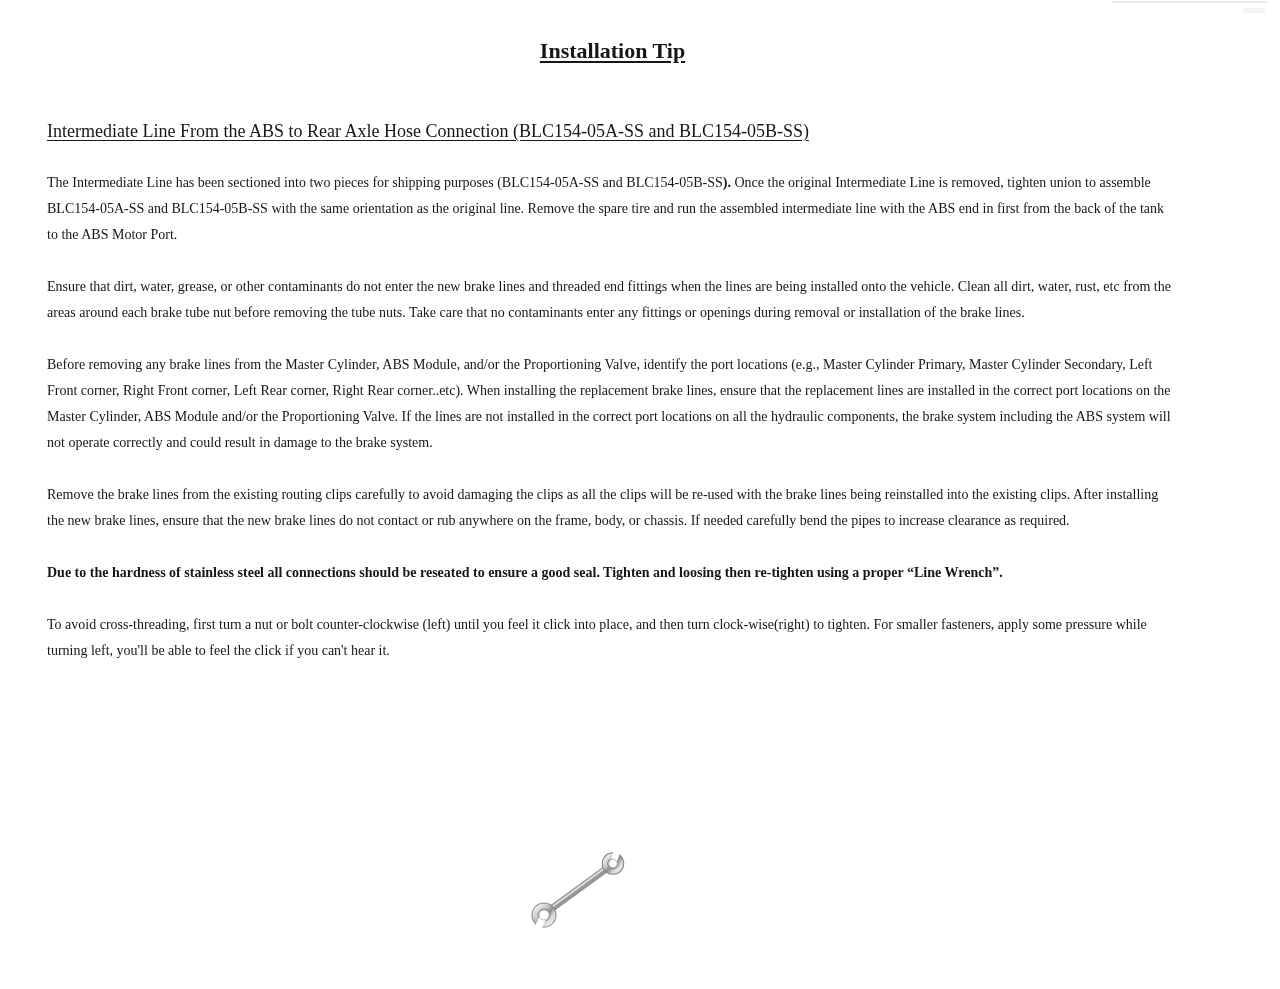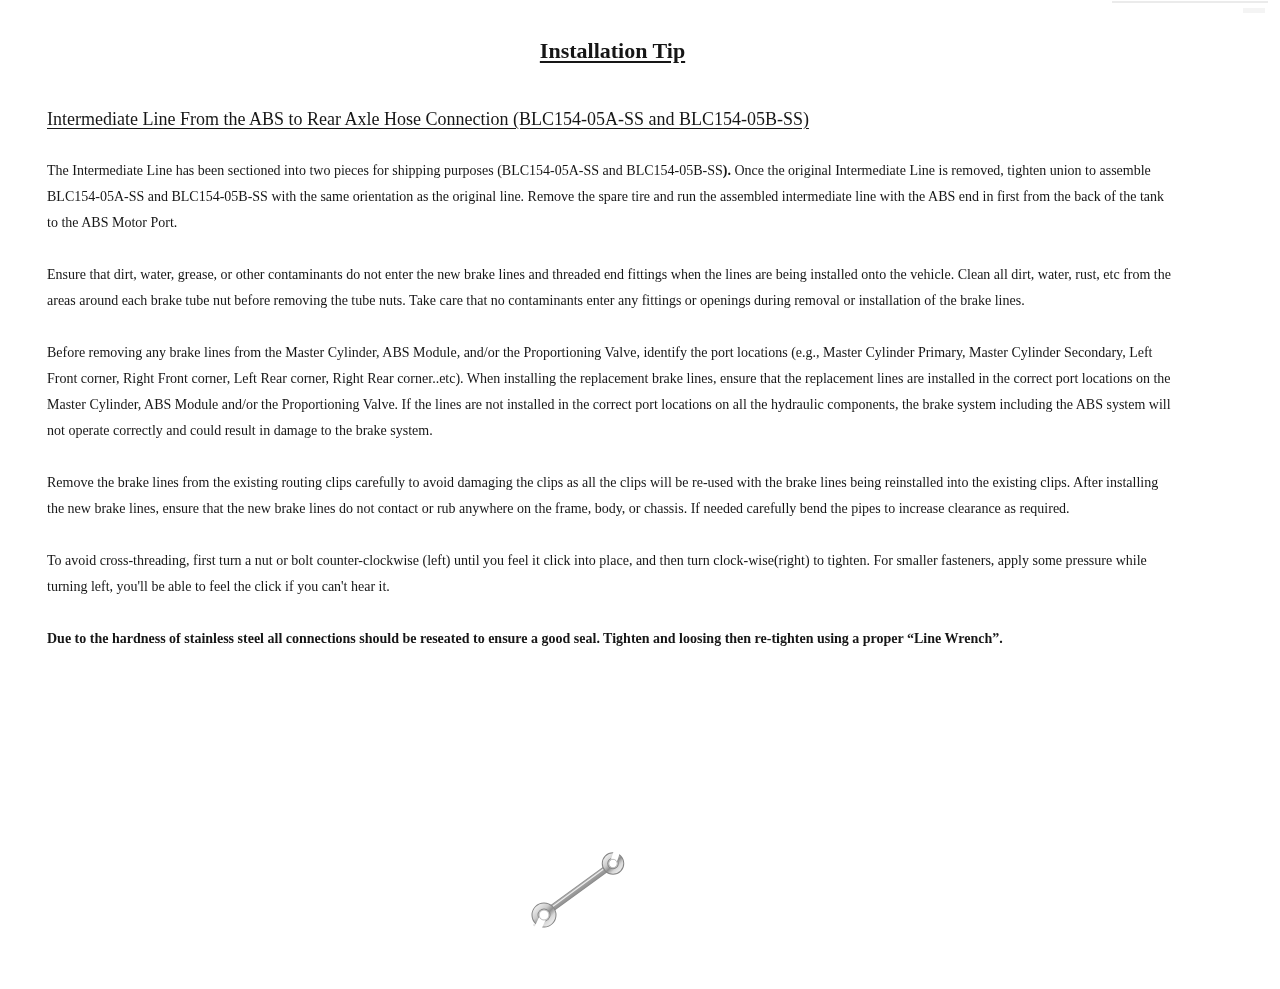--- a/index.html
+++ b/index.html
@@ -38,21 +38,21 @@
   .doc-title {
     margin: 0;
     font-size: 22px;
     line-height: 30px;
     font-weight: bold;
     text-align: center;
     text-decoration: underline;
     text-underline-offset: 3px;
   }
   .section-heading {
-    margin: 40px 0 0 0;
+    margin: 52px 0 0 0;
     font-size: 18px;
     line-height: 26px;
     font-weight: normal;
     text-decoration: underline;
     text-underline-offset: 3px;
   }
   .para {
     margin: 26px 0 0 0;
     font-size: 14px;
     line-height: 26px;
@@ -78,22 +78,22 @@
   <div class="scan-smudge"></div>
 
   <div class="content">
     <h1 class="doc-title">Installation Tip</h1>
     <h2 class="section-heading">Intermediate Line From the ABS to Rear Axle Hose Connection (BLC154-05A-SS and BLC154-05B-SS)</h2>
     <div id="paragraphs">
         <p class="para"><span class="">The Intermediate Line has been sectioned into two pieces for shipping purposes (BLC154-05A-SS and BLC154-05B-SS</span><span class="b">).</span><span class=""> Once the original Intermediate Line is removed, tighten union to assemble BLC154-05A-SS and BLC154-05B-SS with the same orientation as the original line. Remove the spare tire and run the assembled intermediate line with the ABS end in first from the back of the tank to the ABS Motor Port.</span></p>
         <p class="para"><span class="">Ensure that dirt, water, grease, or other contaminants do not enter the new brake lines and threaded end fittings when the lines are being installed onto the vehicle. Clean all dirt, water, rust, etc from the areas around each brake tube nut before removing the tube nuts. Take care that no contaminants enter any fittings or openings during removal or installation of the brake lines.</span></p>
         <p class="para"><span class="">Before removing any brake lines from the Master Cylinder, ABS Module, and/or the Proportioning Valve, identify the port locations (e.g., Master Cylinder Primary, Master Cylinder Secondary, Left Front corner, Right Front corner, Left Rear corner, Right Rear corner..etc). When installing the replacement brake lines, ensure that the replacement lines are installed in the correct port locations on the Master Cylinder, ABS Module and/or the Proportioning Valve. If the lines are not installed in the correct port locations on all the hydraulic components, the brake system including the ABS system will not operate correctly and could result in damage to the brake system.</span></p>
         <p class="para"><span class="">Remove the brake lines from the existing routing clips carefully to avoid damaging the clips as all the clips will be re-used with the brake lines being reinstalled into the existing clips. After installing the new brake lines, ensure that the new brake lines do not contact or rub anywhere on the frame, body, or chassis. If needed carefully bend the pipes to increase clearance as required.</span></p>
+        <p class="para bold"><span class="b">Due to the hardness of stainless steel all connections should be reseated to ensure a good seal. Tighten and loosing then re-tighten using a proper “Line Wrench”.</span></p>
         <p class="para"><span class="">To avoid cross-threading, first turn a nut or bolt counter-clockwise (left) until you feel it click into place, and then turn clock-wise(right) to tighten. For smaller fasteners, apply some pressure while turning left, you'll be able to feel the click if you can't hear it.</span></p>
-        <p class="para bold"><span class="b">Due to the hardness of stainless steel all connections should be reseated to ensure a good seal. Tighten and loosing then re-tighten using a proper “Line Wrench”.</span></p>
       </div>
   </div>
 
   <div class="wrench">
     <svg viewBox="0 0 100 78" xmlns="http://www.w3.org/2000/svg">
       <defs>
         <linearGradient id="metal" x1="0" y1="0" x2="1" y2="1">
           <stop offset="0" stop-color="#f2f2f2"></stop>
           <stop offset="0.35" stop-color="#cccccc"></stop>
           <stop offset="0.55" stop-color="#8f8f8f"></stop>

